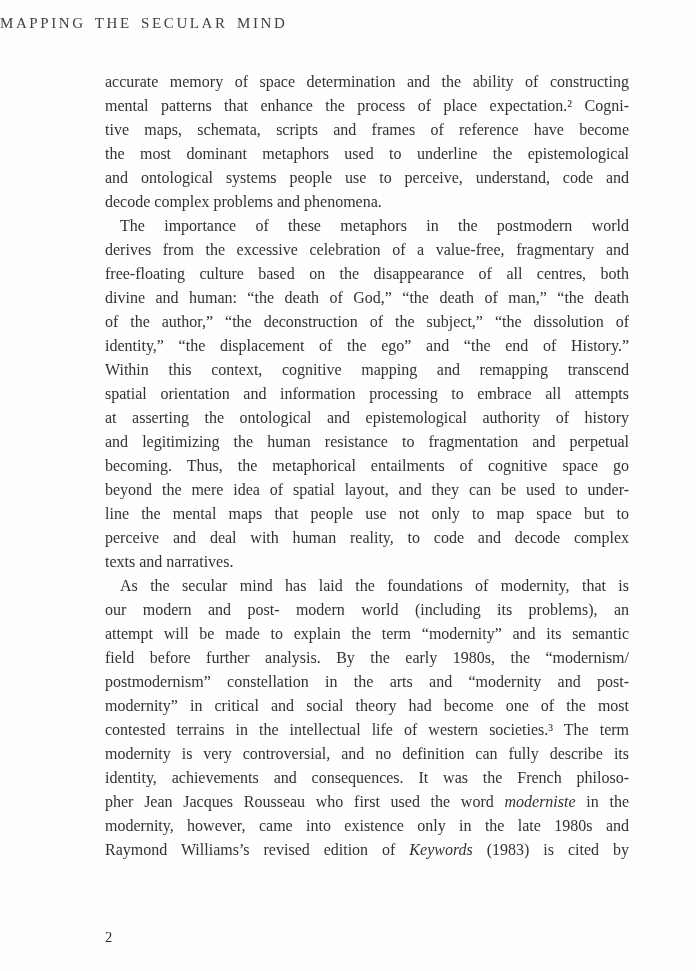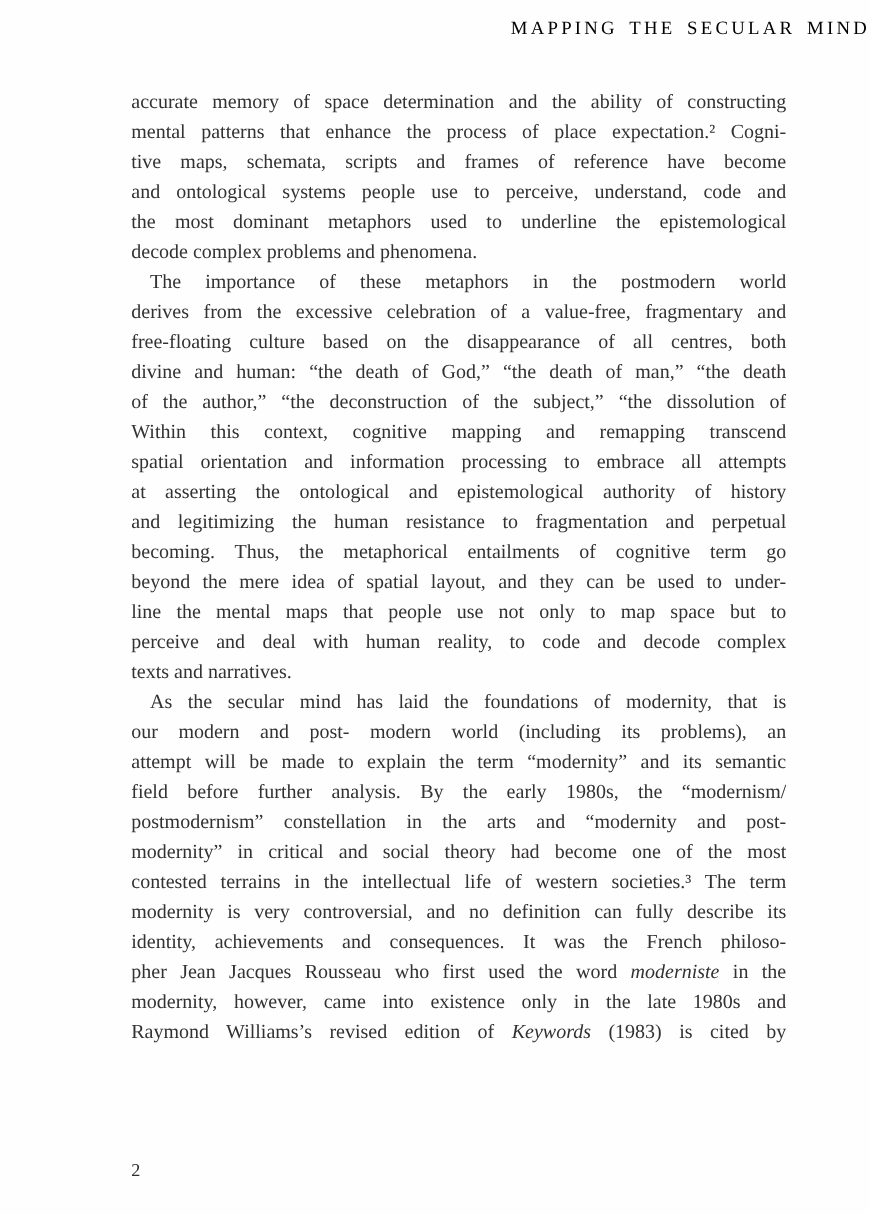--- a/index.html
+++ b/index.html
@@ -14,25 +14,25 @@
     background: #fefefe;
     font-family: "Liberation Serif", serif;
     color: #333131;
     overflow: hidden;
   }
   .running-header {
     position: absolute;
     top: 15px;
     left: 0;
     right: 0;
-    text-align: right;
+    text-align: left;
     font-size: 15px;
     letter-spacing: 2.6px;
     word-spacing: 3px;
-    color: #000000;
+    color: #404040;
   }
   .text-block {
     position: absolute;
     top: 70px;
     left: 105px;
     width: 524px;
   }
   .paragraph {
     margin: 0;
     padding: 0;
@@ -69,35 +69,36 @@
 <body>
 
 <div class="page">
   <div class="running-header">MAPPING THE SECULAR MIND</div>
 
   <div class="text-block">
       <div class="paragraph">
         <div class="line">accurate memory of space determination and the ability of constructing</div>
         <div class="line">mental patterns that enhance the process of place expectation.² Cogni-</div>
         <div class="line">tive maps, schemata, scripts and frames of reference have become</div>
+        <div class="line">the most dominant metaphors used to underline the epistemological</div>
         <div class="line">and ontological systems people use to perceive, understand, code and</div>
-        <div class="line">the most dominant metaphors used to underline the epistemological</div>
         <div class="line last">decode complex problems and phenomena.</div>
       </div>
       <div class="paragraph">
         <div class="line indent">The importance of these metaphors in the postmodern world</div>
         <div class="line">derives from the excessive celebration of a value-free, fragmentary and</div>
         <div class="line">free-floating culture based on the disappearance of all centres, both</div>
         <div class="line">divine and human: “the death of God,” “the death of man,” “the death</div>
         <div class="line">of the author,” “the deconstruction of the subject,” “the dissolution of</div>
+        <div class="line">identity,” “the displacement of the ego” and “the end of History.”</div>
         <div class="line">Within this context, cognitive mapping and remapping transcend</div>
         <div class="line">spatial orientation and information processing to embrace all attempts</div>
         <div class="line">at asserting the ontological and epistemological authority of history</div>
         <div class="line">and legitimizing the human resistance to fragmentation and perpetual</div>
-        <div class="line">becoming. Thus, the metaphorical entailments of cognitive term go</div>
+        <div class="line">becoming. Thus, the metaphorical entailments of cognitive space go</div>
         <div class="line">beyond the mere idea of spatial layout, and they can be used to under-</div>
         <div class="line">line the mental maps that people use not only to map space but to</div>
         <div class="line">perceive and deal with human reality, to code and decode complex</div>
         <div class="line last">texts and narratives.</div>
       </div>
       <div class="paragraph">
         <div class="line indent">As the secular mind has laid the foundations of modernity, that is</div>
         <div class="line">our modern and post- modern world (including its problems), an</div>
         <div class="line">attempt will be made to explain the term “modernity” and its semantic</div>
         <div class="line">field before further analysis. By the early 1980s, the “modernism/</div>

